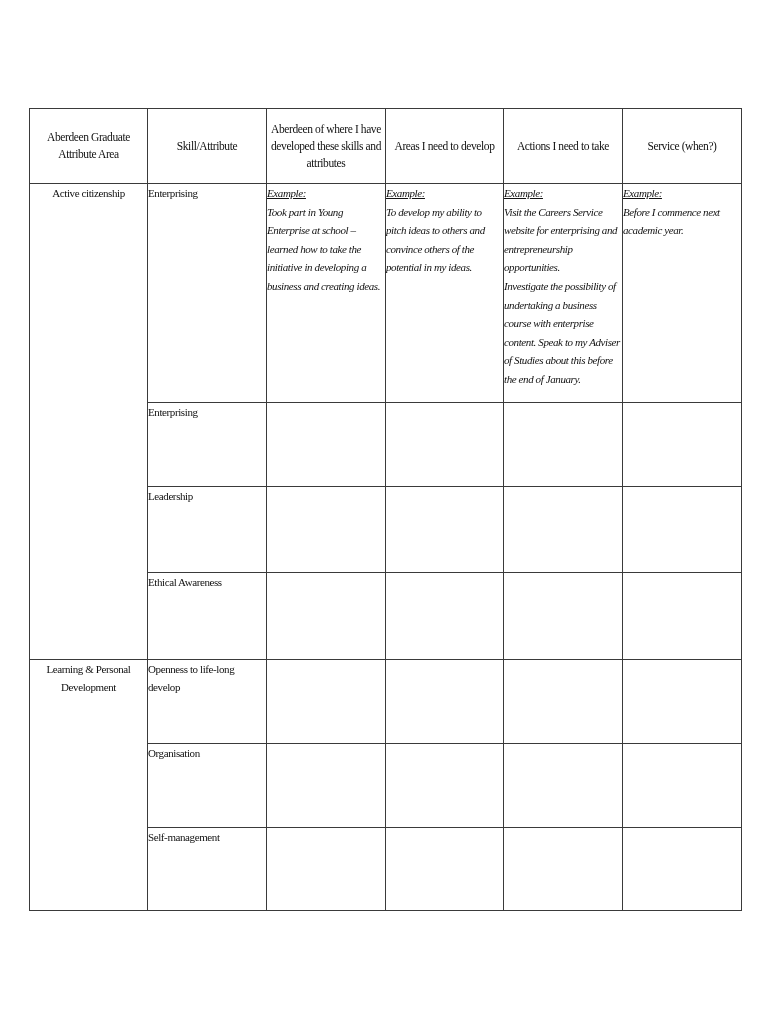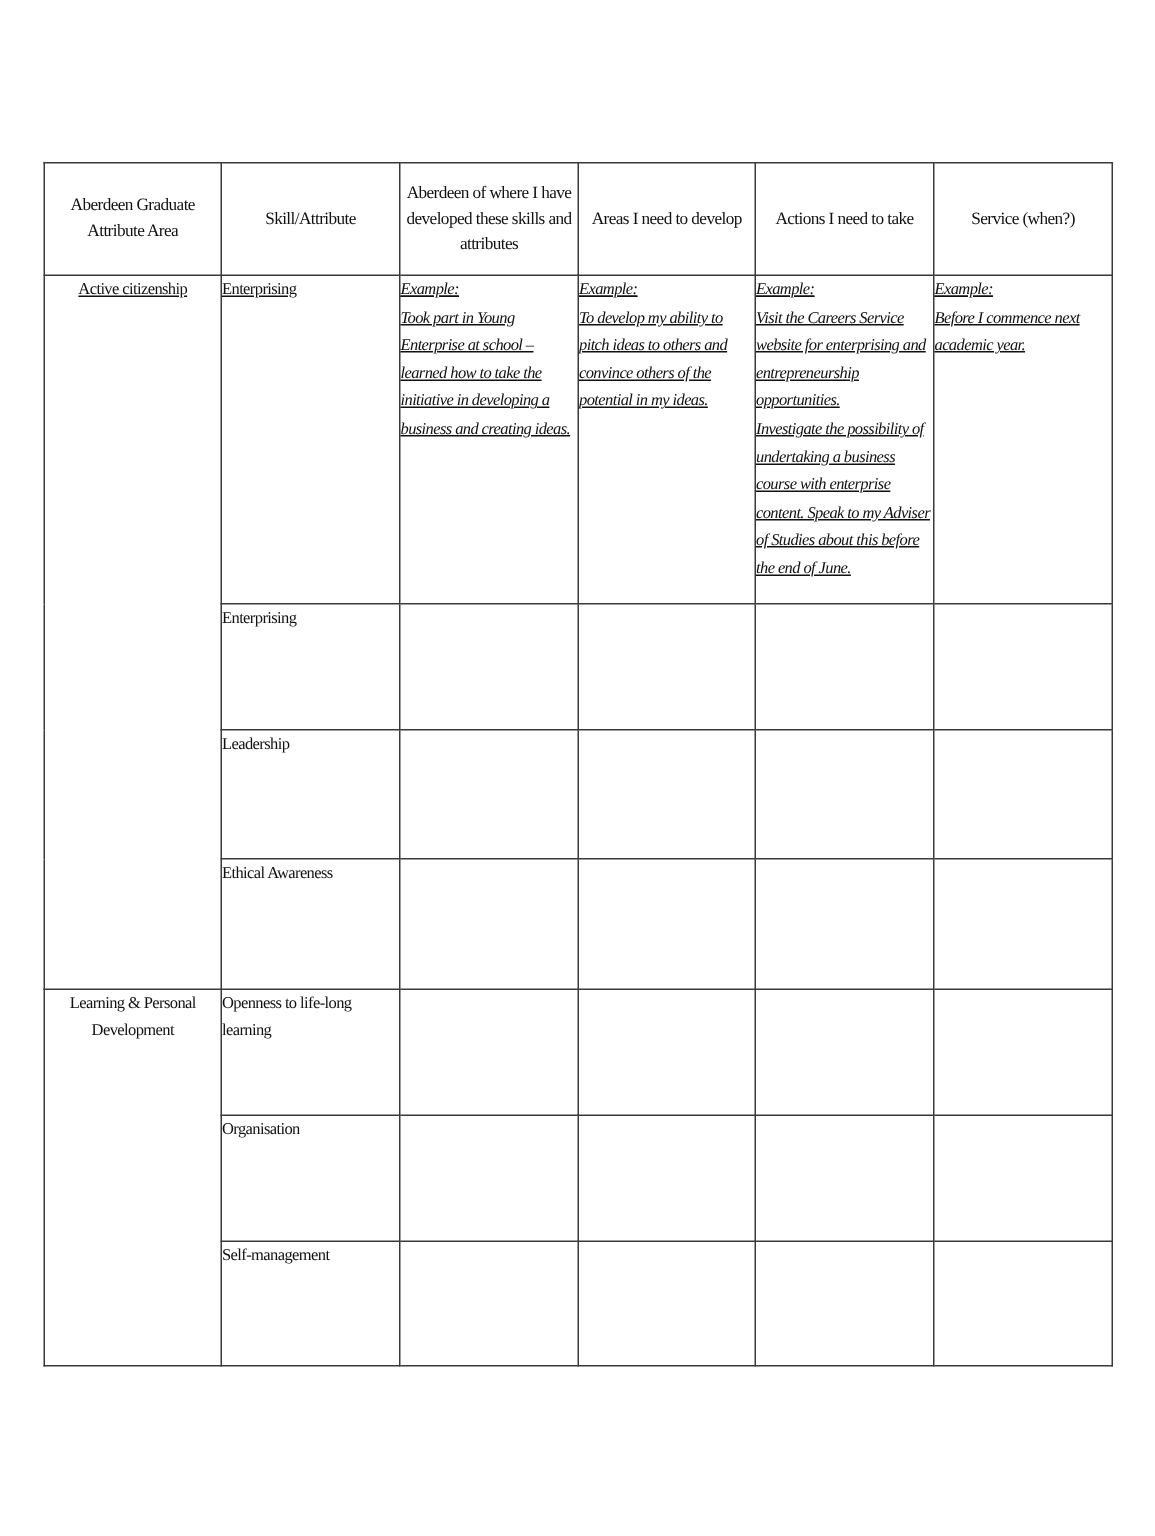--- a/index.html
+++ b/index.html
@@ -72,21 +72,21 @@
       line-height: 18.6px;
       font-size: 10.5px;
       letter-spacing: -0.5px;
     }
     .example-label {
       text-decoration: underline;
       display: block;
     }
     .example-text { display: block; }
 
-    tr.r-first td { height: 218px; text-decoration: underline; }
+    tr.r-first td { height: 218px; }
     tr.r-enterprising td { height: 83px; }
     tr.r-leadership td { height: 85px; margin-top: 29px; }
     tr.r-ethical td { height: 86px; }
     tr.r-openness td { height: 83px; }
     tr.r-organisation td { height: 83px; margin-left: 24px; }
     tr.r-selfmgmt td { height: 82px; margin-left: 16px; }
 
     td.blank { }
   </style>
 </head>
@@ -137,21 +137,21 @@
           <span class="example-label">Example:</span>
           <span class="example-text">Took part in Young Enterprise at school – learned how to take the initiative in developing a business and creating ideas.</span>
         </td>
         <td class="example-cell">
           <span class="example-label">Example:</span>
           <span class="example-text">To develop my ability to pitch ideas to others and convince others of the potential in my ideas.</span>
         </td>
         <td class="example-cell">
           <span class="example-label">Example:</span>
           <span class="example-text">Visit the Careers Service website for enterprising and entrepreneurship opportunities.</span>
-          <span class="example-text">Investigate the possibility of undertaking a business course with enterprise content. Speak to my Adviser of Studies about this before the end of June.</span>
+          <span class="example-text">Investigate the possibility of undertaking a business course with enterprise content. Speak to my Adviser of Studies about this before the end of January.</span>
         </td>
         <td class="example-cell">
           <span class="example-label">Example:</span>
           <span class="example-text">Before I commence next academic year.</span>
         </td>
       </tr>
       <tr class="r-enterprising">
         <td class="skill">
           <span>Enterprising</span>
         </td>
@@ -177,21 +177,21 @@
         <td class="blank"></td>
         <td class="blank"></td>
         <td class="blank"></td>
       </tr>
 
       <tr class="r-openness">
         <td class="area" rowspan="3">
           <span>Learning &amp; Personal Development</span>
         </td>
         <td class="skill">
-          <span>Openness to life-long learning</span>
+          <span>Openness to life-long develop</span>
         </td>
         <td class="blank"></td>
         <td class="blank"></td>
         <td class="blank"></td>
         <td class="blank"></td>
       </tr>
       <tr class="r-organisation">
         <td class="skill">
           <span>Organisation</span>
         </td>

